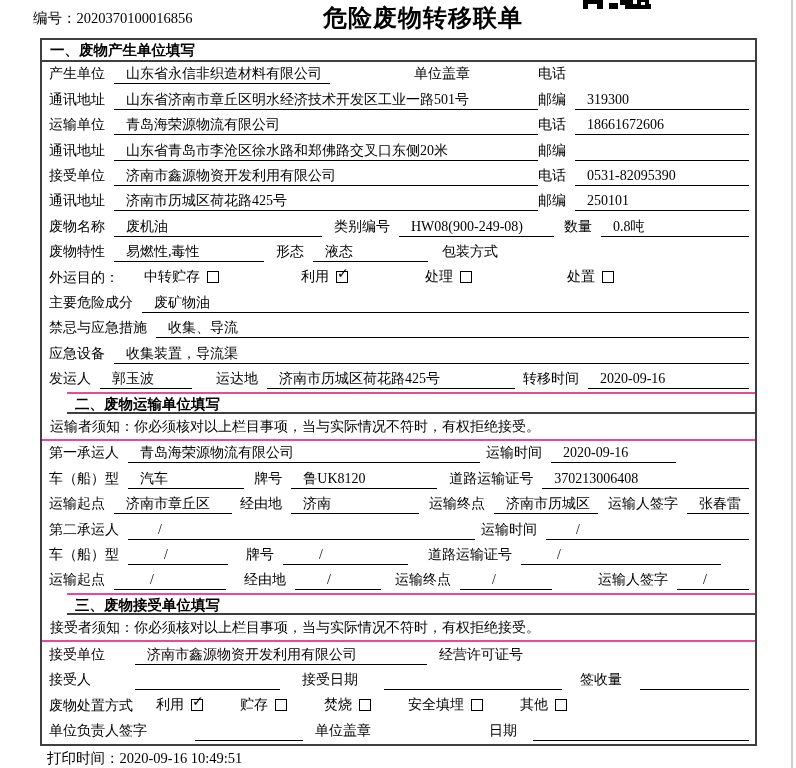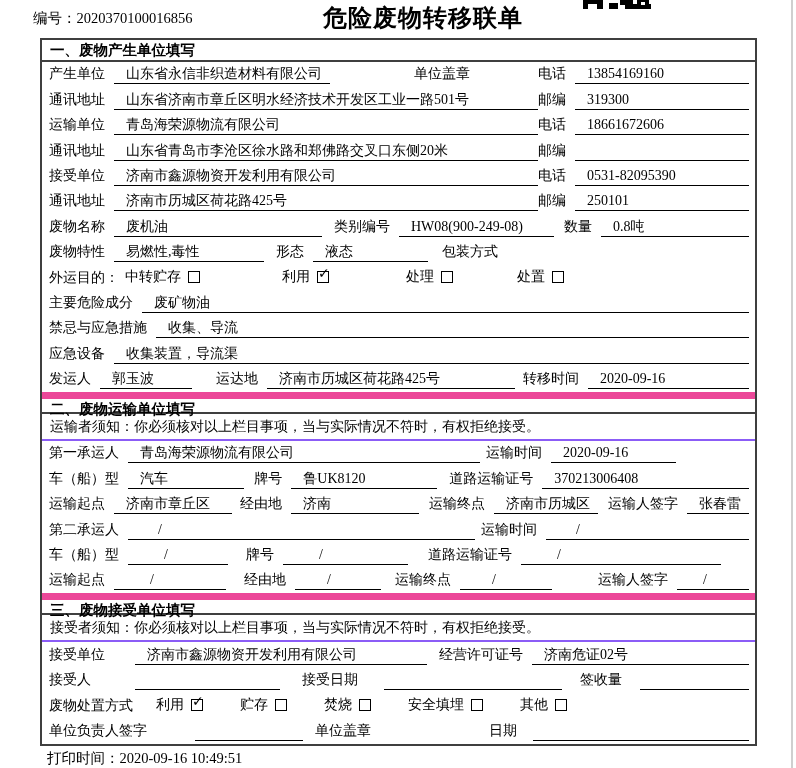--- a/index.html
+++ b/index.html
@@ -17,22 +17,22 @@
   }
   .qr { position:absolute; top:0; left:575px; width:82px; height:9px; }
   .form {
     position:absolute; left:40px; top:38px; width:717px; height:708px;
     border:2px solid #3f3f3f; display:flex; flex-direction:column; background:#fff;
   }
   .sec {
     font-family:"Liberation Sans","DejaVu Sans",sans-serif; font-weight:bold;
     font-size:14.5px; padding:1px 8px 2px; border-bottom:2px solid #3f3f3f; height:22px;
   }
-  .sec.mid { border-top:7px solid #ec4899; }
-  .note { font-size:14px; padding:4px 8px 16px; border-bottom:2px solid #8b5cf6; height:27px; white-space:nowrap; }
+  .sec.mid { border-top:2px solid #ec4899;margin-left:25px; }
+  .note { font-size:14px; padding:4px 8px 16px; border-bottom:2px solid #ec4899; height:27px; white-space:nowrap; }
   .row { display:flex; align-items:flex-end; padding:0 6px 3px 7px; font-size:14px; height:25.5px; }
   .lb { white-space:nowrap; padding-bottom:1px; }
   .ul {
     border-bottom:1px solid #000; margin-left:9px; padding:0 4px 0 12px;
     white-space:nowrap; height:19px; line-height:18px; overflow:hidden;
   }
   .fx { flex:1 1 auto; }
   .sp { flex:1 1 auto; }
   .lp { display:flex; align-items:flex-end; width:489px; flex-shrink:0; }
   .opt { white-space:nowrap; display:flex; align-items:center; padding-bottom:1px; }
@@ -69,21 +69,20 @@
 
   <div class="sec">一、废物产生单位填写</div>
 
   <div class="row">
     <div class="lp">
       <span class="lb">产生单位</span>
       <span class="ul" style="width:216px">山东省永信非织造材料有限公司</span>
       <span class="lb" style="margin-left:84px">单位盖章</span>
     </div>
     <span class="lb">电话</span>
-    <span class="ul fx">13854169160</span>
   </div>
 
   <div class="row">
     <div class="lp">
       <span class="lb">通讯地址</span>
       <span class="ul fx">山东省济南市章丘区明水经济技术开发区工业一路501号</span>
     </div>
     <span class="lb">邮编</span>
     <span class="ul fx">319300</span>
   </div>
@@ -136,39 +135,39 @@
   <div class="row">
     <span class="lb">废物特性</span>
     <span class="ul" style="width:150px">易燃性,毒性</span>
     <span class="lb" style="margin-left:12px">形态</span>
     <span class="ul" style="width:115px">液态</span>
     <span class="lb" style="margin-left:14px">包装方式</span>
   </div>
 
   <div class="row">
     <span class="lb">外运目的：</span>
-    <span class="opt" style="margin-left:6px">
+    <span class="opt" style="margin-left:25px">
       <span class="lb">中转贮存</span>
       <span class="cb">
           <span class="mk"></span>
         </span>
     </span>
     <span class="opt" style="margin-left:82px">
       <span class="lb">利用</span>
       <span class="cb">
           <span class="mk">✓</span>
         </span>
     </span>
     <span class="opt" style="margin-left:77px">
       <span class="lb">处理</span>
       <span class="cb">
           <span class="mk"></span>
         </span>
     </span>
-    <span class="opt" style="margin-left:64px">
+    <span class="opt" style="margin-left:95px">
       <span class="lb">处置</span>
       <span class="cb">
           <span class="mk"></span>
         </span>
     </span>
   </div>
 
   <div class="row">
     <span class="lb">主要危险成分</span>
     <span class="ul fx">废矿物油</span>
@@ -253,21 +252,20 @@
     <span class="ul fx" style="padding-left:26px">/</span>
   </div>
 
   <div class="sec mid">三、废物接受单位填写</div>
   <div class="note">接受者须知：你必须核对以上栏目事项，当与实际情况不符时，有权拒绝接受。</div>
 
   <div class="row">
     <span class="lb">接受单位</span>
     <span class="ul" style="width:292px;margin-left:30px">济南市鑫源物资开发利用有限公司</span>
     <span class="lb" style="margin-left:12px">经营许可证号</span>
-    <span class="ul fx">济南危证02号</span>
   </div>
 
   <div class="row">
     <span class="lb">接受人</span>
     <span class="ul" style="width:145px;margin-left:44px"></span>
     <span class="lb" style="margin-left:22px">接受日期</span>
     <span class="ul" style="width:178px;margin-left:26px"></span>
     <span class="lb" style="margin-left:18px">签收量</span>
     <span class="ul fx" style="margin-left:18px"></span>
   </div>

